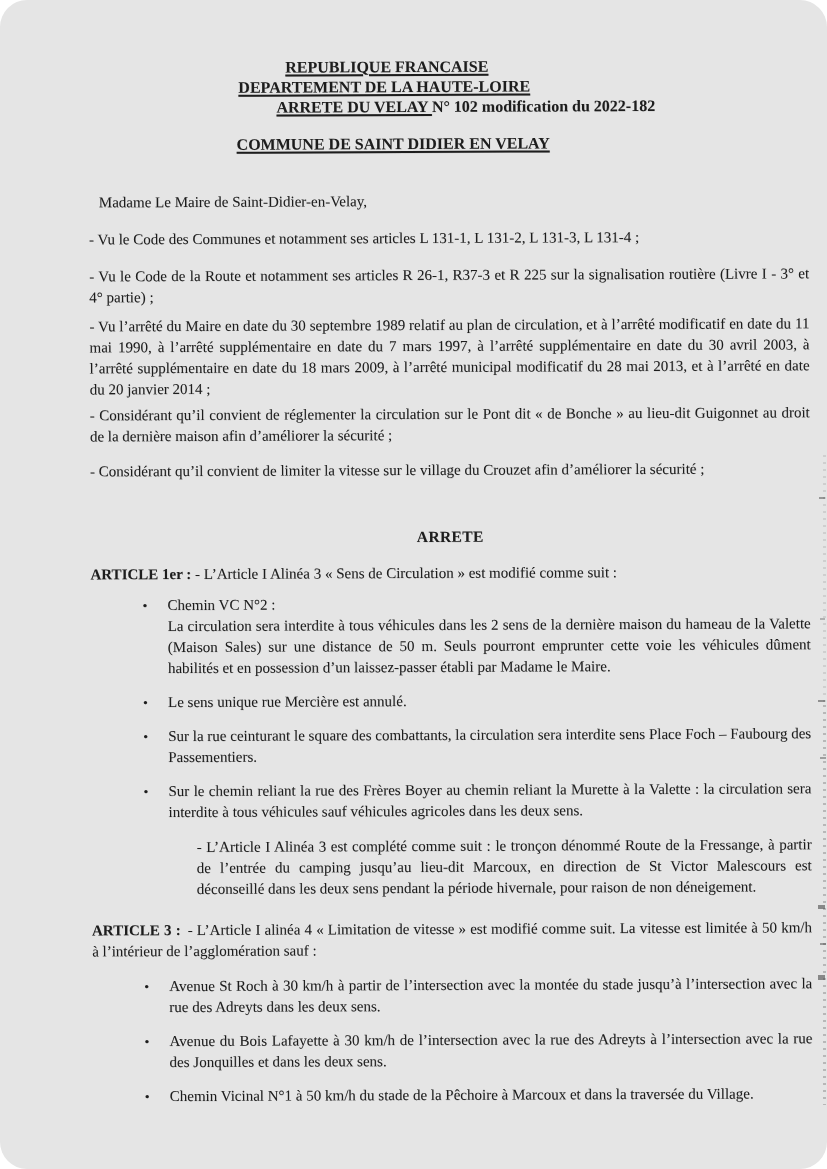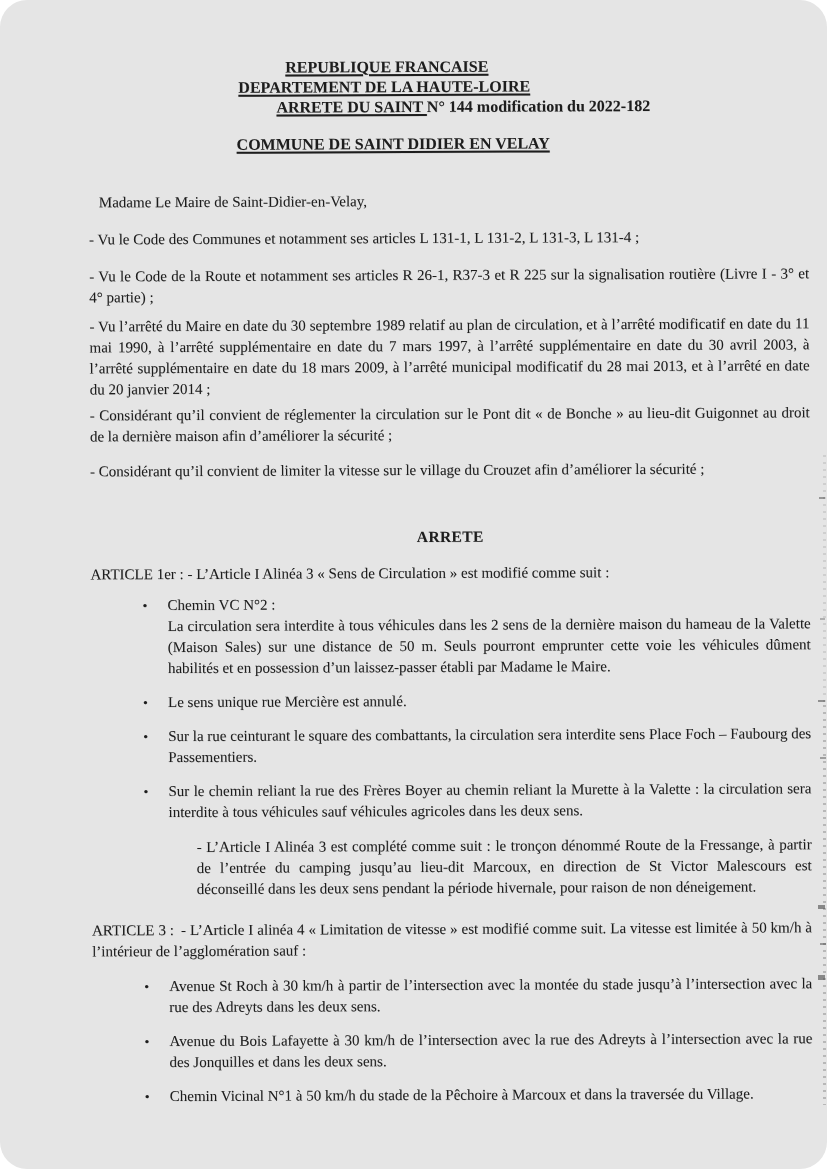--- a/index.html
+++ b/index.html
@@ -17,21 +17,21 @@
   .h2{margin-left:150px;}
   .h3{margin-left:188px;}
   .commune{margin-top:17px;margin-left:148px;}
   .salutation{margin-top:37px;padding-left:10px;}
   .clause{margin-top:16px;text-align:justify;}
   .c3{margin-top:8px;}
   .c4{margin-top:5px;}
   .c5{margin-top:14px;}
   .arrete{margin-top:45px;text-align:center;font-size:15.5px;font-weight:700;letter-spacing:0.4px;line-height:21px;}
   .article-intro{margin-top:16px;text-align:justify;}
-  .article-intro .b{font-weight:400;}
+  .article-intro .b{font-weight:700;}
   .a2{margin-top:20px;}
   .a2 .gap{padding-left:7px;}
   ul.bullets{list-style:none;margin-top:10px;padding-left:52px;}
   ul.b2{margin-top:14px;}
   li{display:flex;}
   li + li{margin-top:13px;}
   .marker{flex:none;width:25px;}
   .marker::before{content:"\2022";font-size:14px;}
   .li-text{flex:1;text-align:justify;}
   .li-title{display:block;}
@@ -45,21 +45,21 @@
 </style>
 </head>
 <body>
 
 <div class="sheet">
   <div class="content">
 
     <div>
       <div class="hline h1"><span class="u">REPUBLIQUE FRANCAISE</span></div>
       <div class="hline h2"><span class="u">DEPARTEMENT DE LA HAUTE-LOIRE</span></div>
-      <div class="hline h3"><span class="u">ARRETE DU SAINT </span><span> N° 144 modification du 2022-182</span></div>
+      <div class="hline h3"><span class="u">ARRETE DU VELAY </span><span> N° 102 modification du 2022-182</span></div>
       <div class="hline commune"><span class="u">COMMUNE DE SAINT DIDIER EN VELAY</span></div>
     </div>
 
     <p class="salutation">Madame Le Maire de Saint-Didier-en-Velay,</p>
 
     <p class="clause c1">- Vu le Code des Communes et notamment ses articles L 131-1, L 131-2, L 131-3, L 131-4 ;</p>
     <p class="clause c2">- Vu le Code de la Route et notamment ses articles R 26-1, R37-3 et R 225 sur la signalisation routière (Livre I - 3° et 4° partie) ;</p>
     <p class="clause c3">- Vu l’arrêté du Maire en date du 30 septembre 1989 relatif au plan de circulation, et à l’arrêté modificatif en date du 11 mai 1990, à l’arrêté supplémentaire en date du 7 mars 1997, à l’arrêté supplémentaire en date du 30 avril 2003, à l’arrêté supplémentaire en date du 18 mars 2009, à l’arrêté municipal modificatif du 28 mai 2013, et à l’arrêté en date du 20 janvier 2014 ;</p>
     <p class="clause c4">- Considérant qu’il convient de réglementer la circulation sur le Pont dit « de Bonche » au lieu-dit Guigonnet au droit de la dernière maison afin d’améliorer la sécurité ;</p>
     <p class="clause c5">- Considérant qu’il convient de limiter la vitesse sur le village du Crouzet afin d’améliorer la sécurité ;</p>

